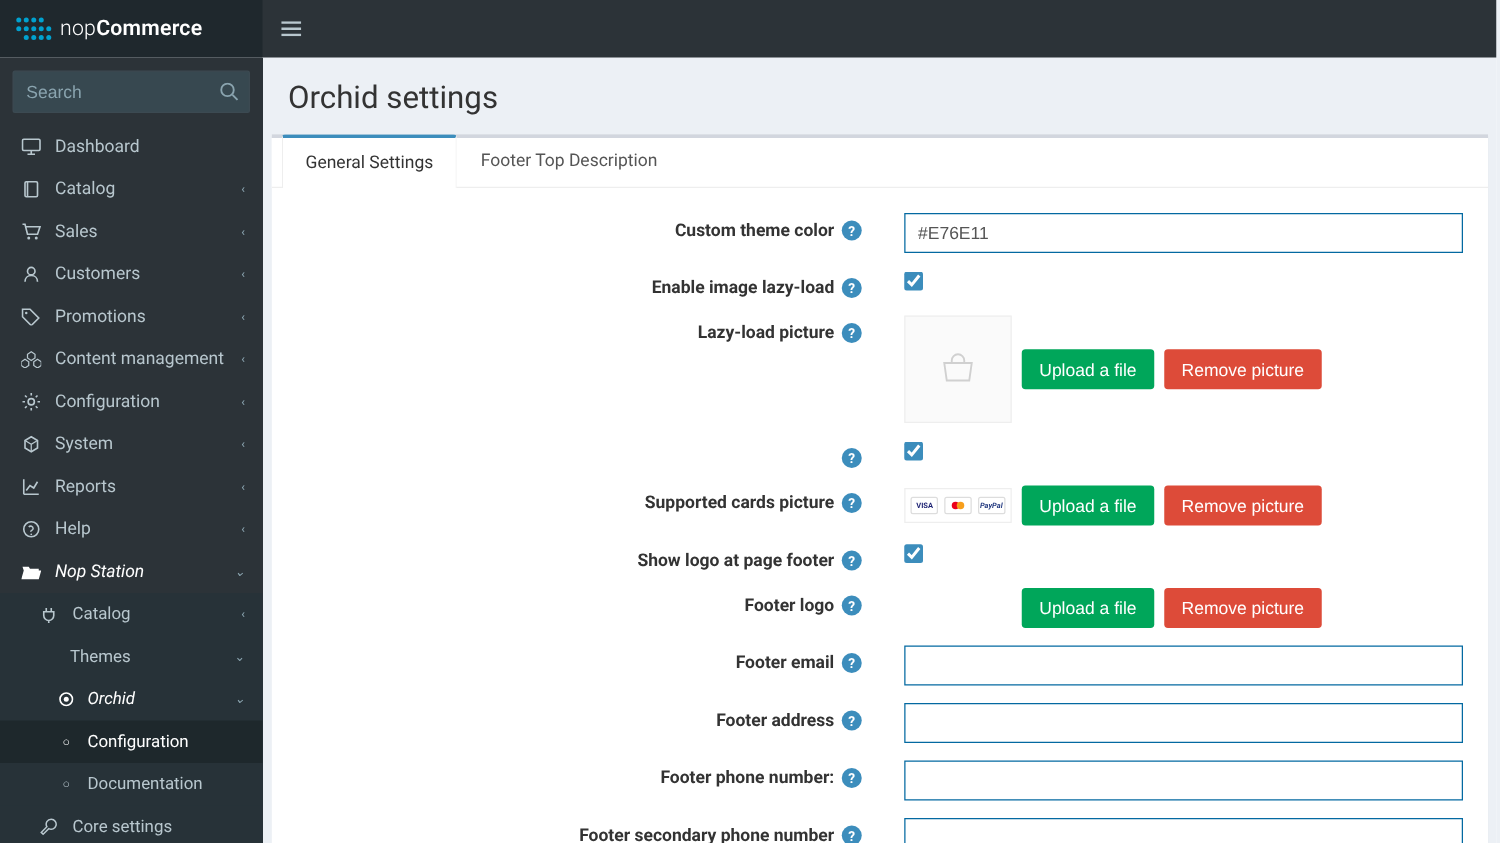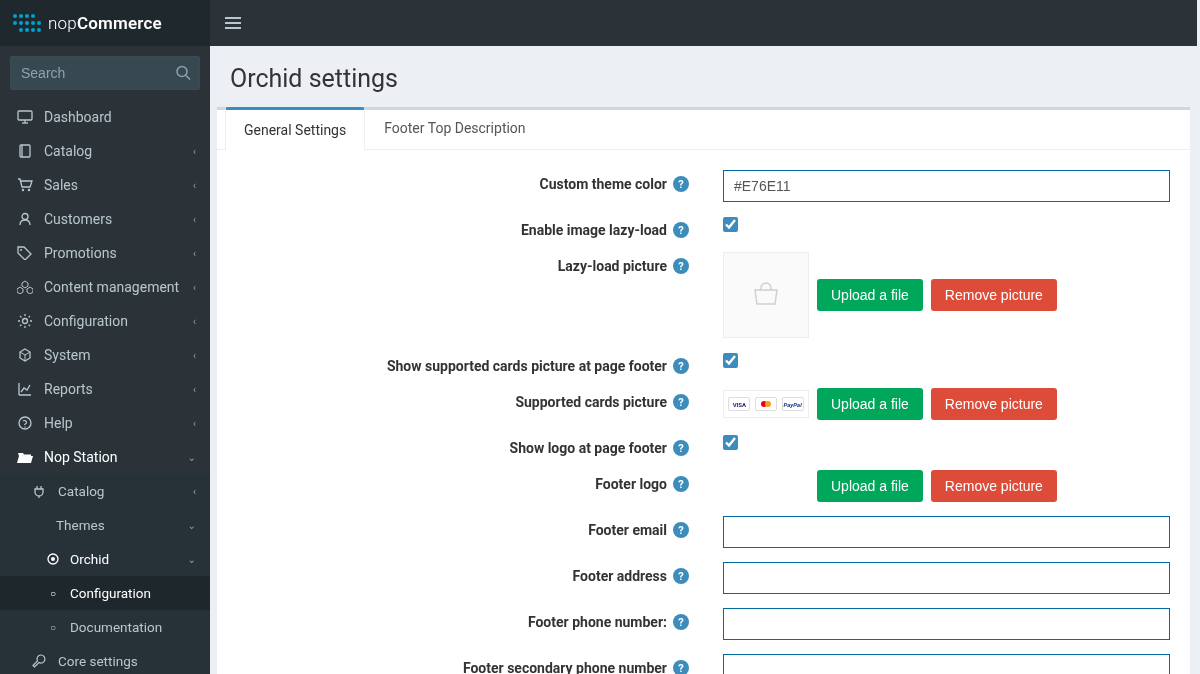--- a/index.html
+++ b/index.html
@@ -14,21 +14,21 @@
 .hamburger { width:46px; height:46px; display:flex; align-items:center; justify-content:center; color:#b8c7ce; cursor:pointer; }
 .main { display:flex; flex:1; min-height:0; }
 .sidebar { width:210px; background:#2c3338; color:#b8c7ce; flex-shrink:0; overflow-y:auto; }
 .search-box { padding:10px; }
 .search-input-wrap { position:relative; background:#374850; border:1px solid #3c4a52; border-radius:2px; }
 .search-input { width:100%; background:transparent; border:none; color:#b8c7ce; padding:8px 32px 8px 10px; font-size:14px; outline:none; }
 .search-input::placeholder{color:#8aa4af;}
 .search-icon { position:absolute; right:8px; top:50%; transform:translateY(-50%); color:#8aa4af; }
 .nav-item { display:flex; align-items:center; padding:9px 14px; cursor:pointer; position:relative; font-size:14px; }
 .nav-item.active { background:#1e282c; color:#fff; }
-.nav-item.expanded { color:#fff; }
+.nav-item.expanded { color:#fff;font-style:italic; }
 .nav-icon { width:22px; display:inline-flex; align-items:center; justify-content:center; margin-right:8px; flex-shrink:0; }
 .nav-label { flex:1; }
 .nav-caret { font-size:10px; color:#8aa4af; }
 .nav-sub { background:#273238; }
 .nav-sub .nav-item { padding-left:28px; font-size:13.5px; }
 .nav-sub2 .nav-item { padding-left:42px; }
 .nav-sub .nav-item.selected { color:#fff; }
 .nav-sub .nav-item.selected .bullet{color:#fff;}
 .bullet { width:22px; display:inline-flex; align-items:center; justify-content:center; margin-right:6px; font-size:10px; }
 .content { flex:1; overflow-y:auto; background:#ecf0f5; }
@@ -303,21 +303,20 @@
                 <svg width="30" height="26" viewBox="0 0 30 26">
                     <path d="M4 8h22l-2 14H6z M10 8V6a5 5 0 0110 0v2" fill="none" stroke="#d0d0d0" stroke-width="1.5"></path>
                   </svg>
               </div>
               <button class="btn btn-green">Upload a file</button>
               <button class="btn btn-red">Remove picture</button>
             </div>
           </div>
           <div class="form-row">
             <div class="form-label">
-                <span>Show supported cards picture at page footer</span>
                 <span class="help-icon">?</span>
               </div>
             <div class="form-control-cell">
                 <input type="checkbox" class="checkbox" checked="" style="">
               </div>
           </div>
           <div class="form-row">
             <div class="form-label">
                 <span>Supported cards picture</span>
                 <span class="help-icon">?</span>

